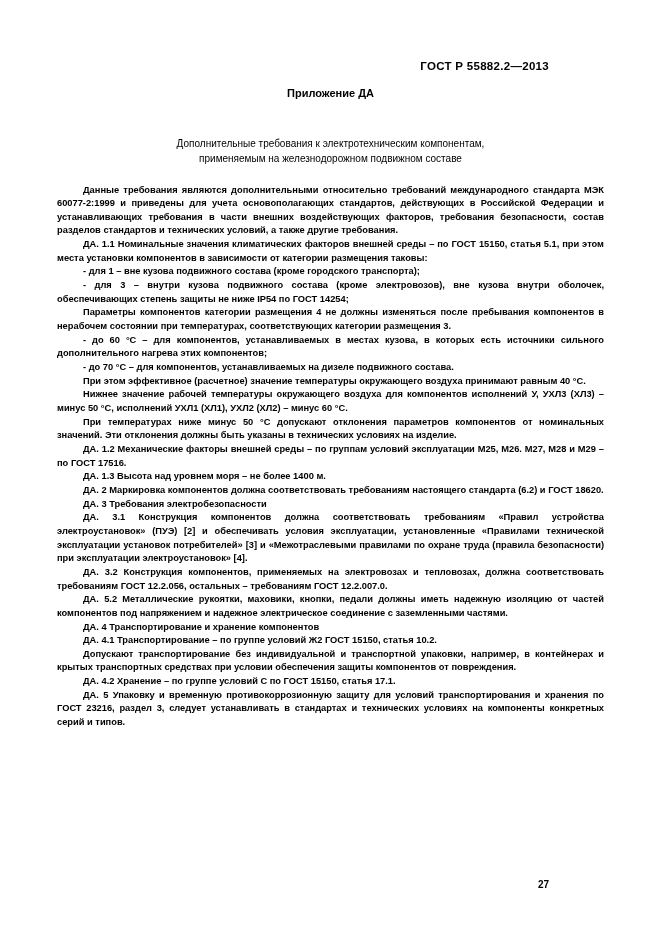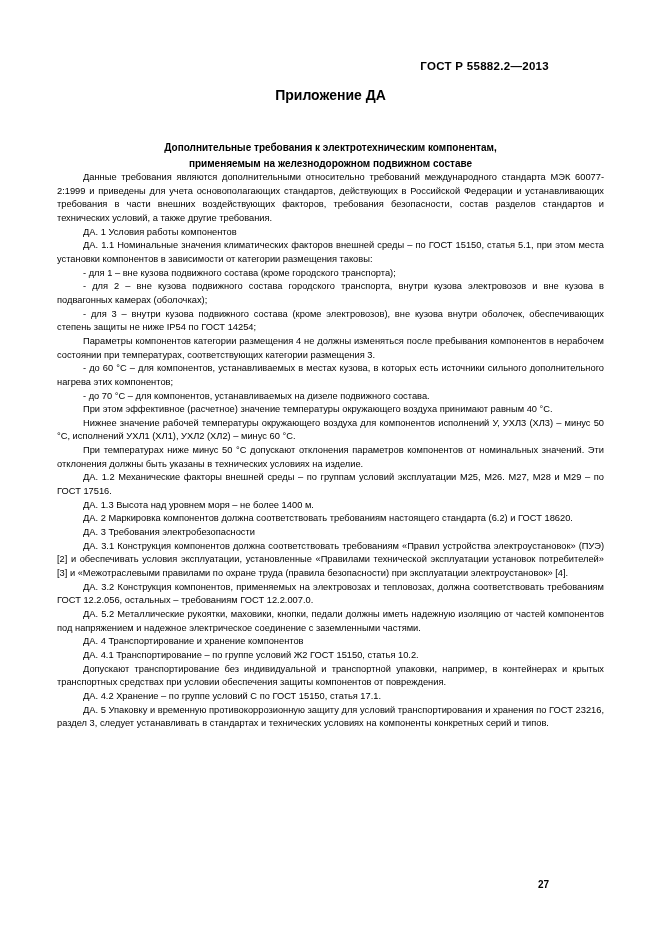--- a/index.html
+++ b/index.html
@@ -32,33 +32,33 @@
   .content {
     position: absolute;
     top: 85px;
     left: 57px;
     width: 547px;
   }
   .center {
     text-align: center;
   }
   .appendix-title {
-    font-size: 14px;
+    font-size: 11px;
     font-weight: bold;
     margin-top: 0;
     line-height: 1.5;
   }
   .appendix-sub {
     font-size: 9.3px;
     font-weight: bold;
     line-height: 1.5;
   }
   .doc-title {
     font-size: 10px;
-    font-weight: bold;
+    font-weight: normal;
     line-height: 1.55;
     margin-top: 34px;
     text-align: center;
   }
   p.body-par {
     font-size: 9.3px;
     line-height: 1.47;
     text-align: justify;
     margin: 0;
     text-indent: 26px;
@@ -82,26 +82,24 @@
 
   <div class="content">
 
     <div class="center appendix-title">Приложение ДА</div>
 
     <div class="doc-title">
       <div>Дополнительные требования к электротехническим компонентам,</div>
       <div>применяемым на железнодорожном подвижном составе</div>
     </div>
 
-    <div style="">
+    <div style="margin-top:17px;font-weight:bold;">
       <p class="body-par">Данные требования являются дополнительными относительно требований международного стандарта МЭК 60077-2:1999 и приведены для учета основополагающих стандартов, действующих в Российской Федерации и устанавливающих требования в части внешних воздействующих факторов, требования безопасности, состав разделов стандартов и технических условий, а также другие требования.</p>
-      <p class="body-par">ДА. 1 Условия работы компонентов</p>
       <p class="body-par">ДА. 1.1 Номинальные значения климатических факторов внешней среды – по ГОСТ 15150, статья 5.1, при этом места установки компонентов в зависимости от категории размещения таковы:</p>
       <p class="body-par">- для 1 – вне кузова подвижного состава (кроме городского транспорта);</p>
-      <p class="body-par">- для 2 – вне кузова подвижного состава городского транспорта, внутри кузова электровозов и вне кузова в подвагонных камерах (оболочках);</p>
       <p class="body-par">- для 3 – внутри кузова подвижного состава (кроме электровозов), вне кузова внутри оболочек, обеспечивающих степень защиты не ниже IP54 по ГОСТ 14254;</p>
       <p class="body-par">Параметры компонентов категории размещения 4 не должны изменяться после пребывания компонентов в нерабочем состоянии при температурах, соответствующих категории размещения 3.</p>
       <p class="body-par">- до 60 °С – для компонентов, устанавливаемых в местах кузова, в которых есть источники сильного дополнительного нагрева этих компонентов;</p>
       <p class="body-par">- до 70 °С – для компонентов, устанавливаемых на дизеле подвижного состава.</p>
       <p class="body-par">При этом эффективное (расчетное) значение температуры окружающего воздуха принимают равным 40 °С.</p>
       <p class="body-par">Нижнее значение рабочей температуры окружающего воздуха для компонентов исполнений У, УХЛ3 (ХЛ3) – минус 50 °С, исполнений УХЛ1 (ХЛ1), УХЛ2 (ХЛ2) – минус 60 °С.</p>
       <p class="body-par">При температурах ниже минус 50 °С допускают отклонения параметров компонентов от номинальных значений. Эти отклонения должны быть указаны в технических условиях на изделие.</p>
       <p class="body-par">ДА. 1.2 Механические факторы внешней среды – по группам условий эксплуатации М25, М26. М27, М28 и М29 – по ГОСТ 17516.</p>
       <p class="body-par">ДА. 1.3 Высота над уровнем моря – не более 1400 м.</p>
       <p class="body-par">ДА. 2 Маркировка компонентов должна соответствовать требованиям настоящего стандарта (6.2) и ГОСТ 18620.</p>

